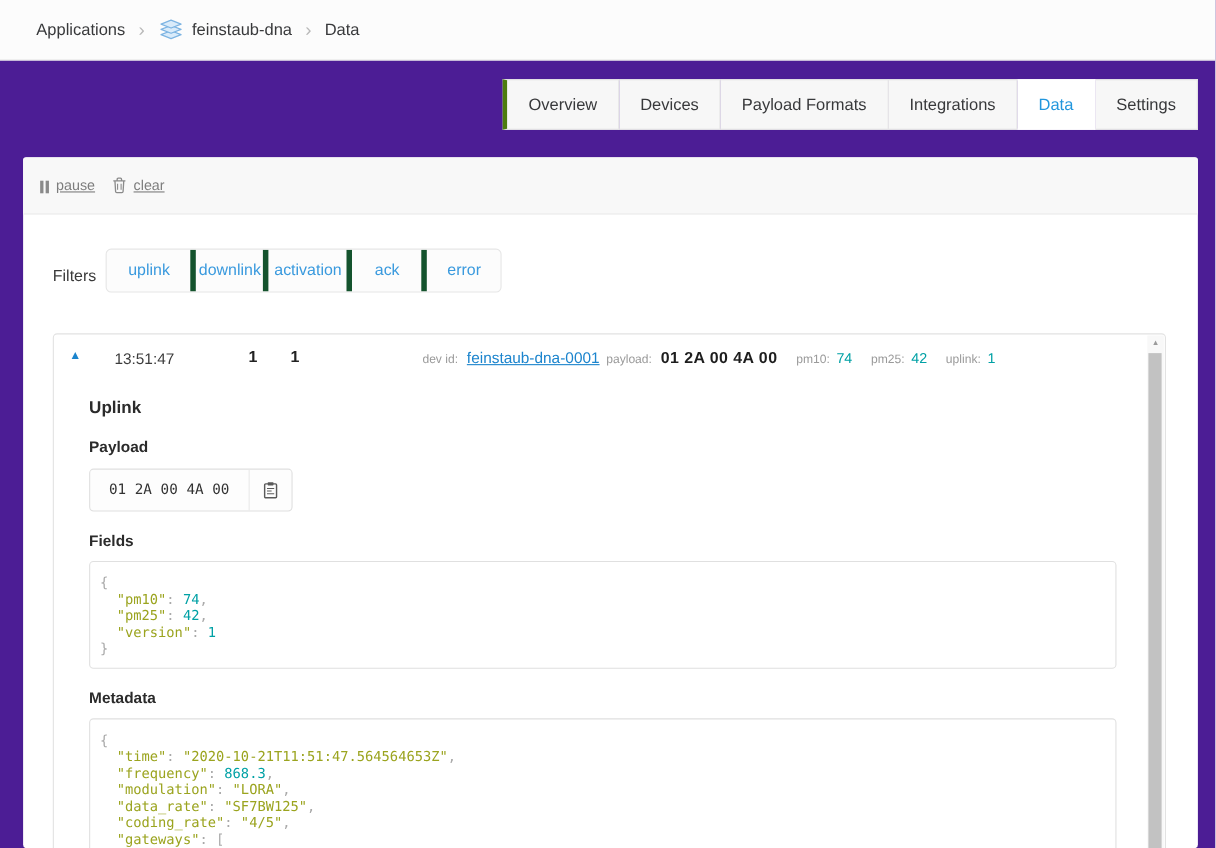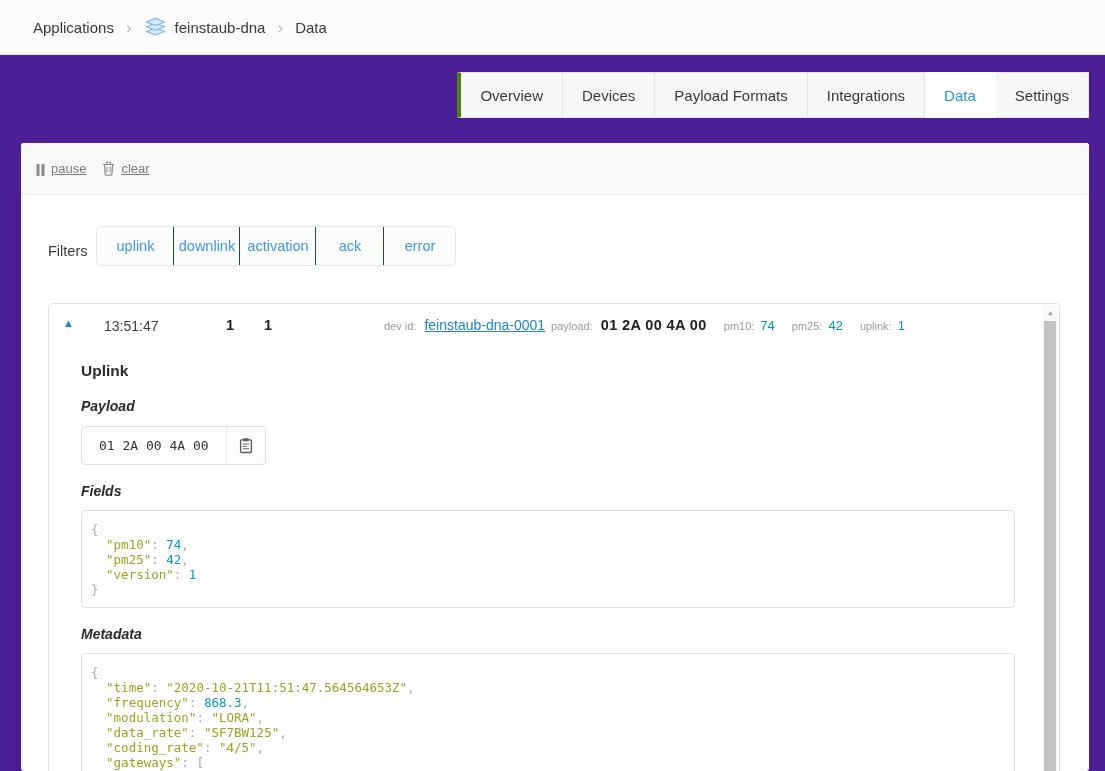--- a/index.html
+++ b/index.html
@@ -32,21 +32,21 @@
   .action-link { display:flex; align-items:flex-end; gap:6px; font-size:13px; color:#7d7d7d; cursor:pointer; }
   .action-link .txt { text-decoration:underline; }
 
   .card-body { position:relative; height:576px; padding:0 27px; }
 
   
   .filters-row { display:flex; align-items:flex-end; padding-top:31px; }
   .filters-label { font-size:14.5px; color:#3a3a3a; margin:0 9px 7px 0; }
   .filter-group { display:flex; border:1px solid #e6e6e6; border-radius:5px; background:#fcfcfc; overflow:hidden; }
   .filter-btn { font-family:inherit; font-size:14.5px; color:#3a9ade; background:transparent; border:none;
-                border-left:1px solid #14532d; padding:11px 0; text-align:center; cursor:pointer; }
+                border-left:5px solid #14532d; padding:11px 0; text-align:center; cursor:pointer; }
   .filter-btn:first-child { border-left:none; }
 
   
   .col-headers { position:absolute; top:280px; left:27px; width:1012px; font-size:14px; color:#9b9b9b; }
   .col-h { position:absolute; top:0; transform:translateX(-50%); }
 
   
   .data-panel { position:absolute; top:108px; left:27px; width:1012px; height:500px; background:#fff;
                 border:1px solid #e2e2e2; border-radius:4px; }
   .v-scrollbar { position:absolute; top:1px; right:1px; width:15px; height:494px; background:#f8f8f8; }
@@ -63,21 +63,21 @@
   .msg-detail { position:absolute; left:335px; top:13px; display:flex; align-items:baseline; }
   .dim-label { font-size:11px; color:#9a9a9a; }
   .dev-link { font-size:14px; color:#1b84cd; text-decoration:underline; margin-left:8px; cursor:pointer; }
   .hex-inline { font-size:14.5px; font-weight:bold; color:#1d1d1d; letter-spacing:0.4px; margin-left:8px; }
   .ml14 { margin-left:6px; } .ml16 { margin-left:17px; } .ml6 { margin-left:6px; }
   .teal-val { font-size:13px; color:#00a1a5; }
 
   
   .detail { padding:14px 44px 20px 32px; }
   .detail-title { font-size:15.5px; font-weight:bold; color:#2b2b2b; }
-  .section-title { font-size:14px; font-weight:bold; color:#2b2b2b; margin-top:18px;font-style:italic; }
+  .section-title { font-size:14px; font-weight:bold; color:#2b2b2b; margin-top:18px; }
   .payload-box { display:inline-flex; align-items:stretch; border:1px solid #e0e0e0; border-radius:4px;
                  margin-top:12px; background:#fdfdfd; }
   .payload-hex { padding:11px 17px; font-family:"DejaVu Sans Mono",monospace; font-size:13px; color:#333; }
   .copy-btn { width:39px; display:flex; align-items:center; justify-content:center;
               border-left:1px solid #e8e8e8; background:transparent; border-top:none; border-right:none;
               border-bottom:none; cursor:pointer; }
   .code-box { border:1px solid #e0e0e0; border-radius:4px; margin-top:11px; padding:11px 10px 10px 9px;
               font-family:"DejaVu Sans Mono",monospace; font-size:12.5px; background:#fff; }
   .code-line { height:15px; line-height:15px; white-space:pre; }
   .tok-p { color:#a9a9a9; }

